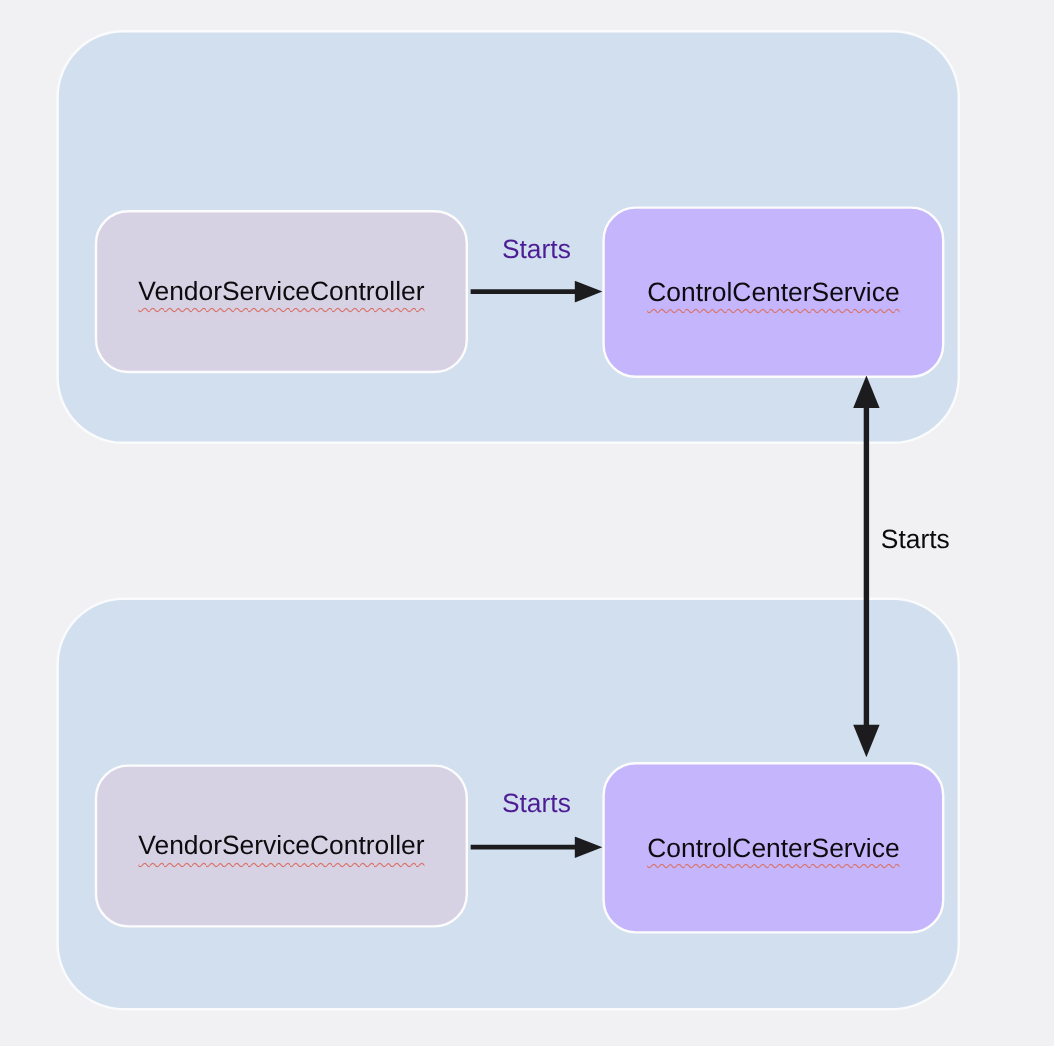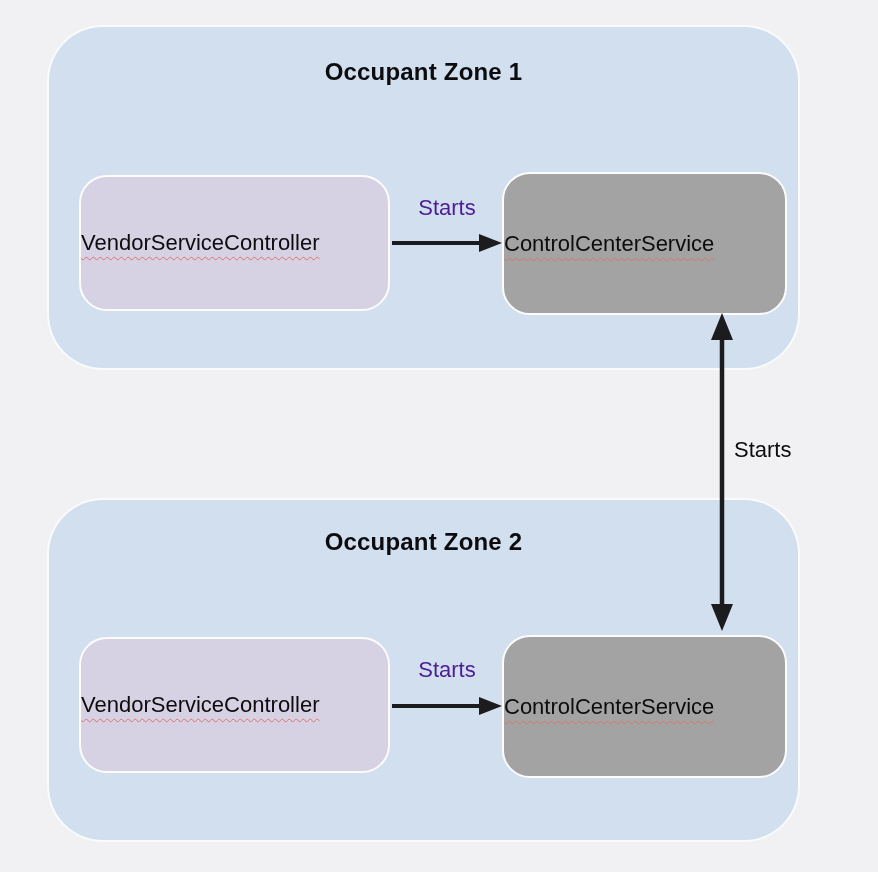--- a/index.html
+++ b/index.html
@@ -45,37 +45,37 @@
   .zone-2 .zone-title { top: 28px; }
 
   .node {
     position: absolute;
     box-sizing: border-box;
     border: 2px solid #fcfcfd;
     border-radius: 28px;
     background: #ffffff;
     display: flex;
     align-items: center;
-    justify-content: flex-start;
+    justify-content: center;
     font-size: 22px;
     color: #0c0c0e;
   }
   .node-vendor {
     left: 30px;
     width: 311px;
     height: 136px;
     background: #d7d1e4;
   }
   .zone-1 .node-vendor { top: 148px; }
   .zone-2 .node-vendor { top: 137px; }
   .node-control {
     left: 453px;
     width: 285px;
     height: 143px;
-    background: #a3a3a3;
+    background: #c4b5fd;
   }
   .zone-1 .node-control { top: 145px; }
   .zone-2 .node-control { top: 135px; }
 
   .node-label {
     white-space: nowrap;
     text-decoration-line: underline;
     text-decoration-style: wavy;
     text-decoration-color: #d9756b;
     text-decoration-thickness: 1px;
@@ -116,39 +116,37 @@
     color: #0c0c0e;
     white-space: nowrap;
   }
 </style>
 </head>
 <body>
 
 <div class="canvas">
 
   <div class="zone zone-1">
-    <div class="zone-title">Occupant Zone 1</div>
 
     <div class="node node-vendor">
       <span class="node-label">VendorServiceController</span>
     </div>
 
     <div class="starts-label">Starts</div>
     <svg class="starts-arrow" viewBox="0 0 110 18" xmlns="http://www.w3.org/2000/svg">
       <line x1="0" y1="9" x2="89" y2="9" stroke="#1c1c1e" stroke-width="4"></line>
       <polygon points="87,0 110,9 87,18" fill="#1c1c1e"></polygon>
     </svg>
 
     <div class="node node-control">
       <span class="node-label">ControlCenterService</span>
     </div>
   </div>
 
   <div class="zone zone-2">
-    <div class="zone-title">Occupant Zone 2</div>
 
     <div class="node node-vendor">
       <span class="node-label">VendorServiceController</span>
     </div>
 
     <div class="starts-label">Starts</div>
     <svg class="starts-arrow" viewBox="0 0 110 18" xmlns="http://www.w3.org/2000/svg">
       <line x1="0" y1="9" x2="89" y2="9" stroke="#1c1c1e" stroke-width="4"></line>
       <polygon points="87,0 110,9 87,18" fill="#1c1c1e"></polygon>
     </svg>

